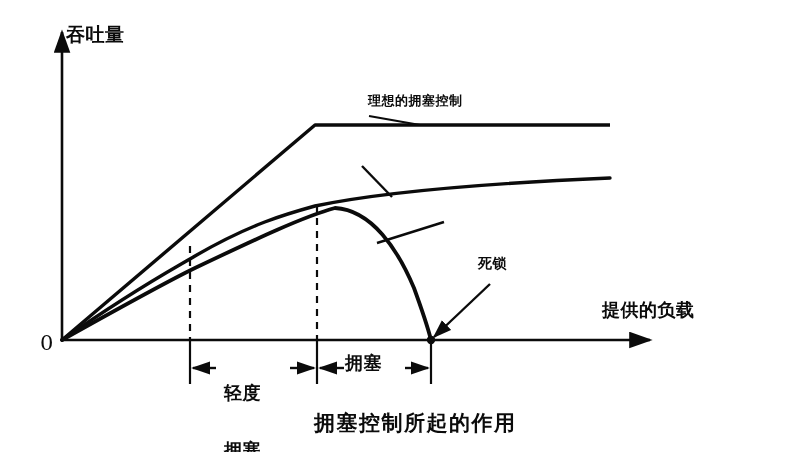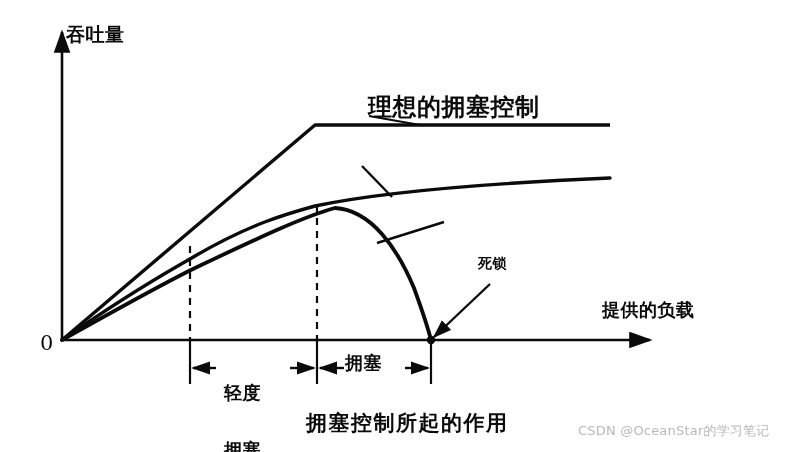--- a/index.html
+++ b/index.html
@@ -54,21 +54,21 @@
   .lbl-origin {
     left: 40px;
     top: 332px;
     font-size: 21px;
     font-weight: 400;
     font-family: "DejaVu Serif", "Liberation Serif", serif;
   }
   .lbl-ideal {
     left: 368px;
     top: 94px;
-    font-size: 24px;
+    font-size: 13px;
   }
   .lbl-actual {
     left: 307px;
     top: 144px;
     font-size: 19px;
   }
   .lbl-nocc {
     left: 450px;
     top: 209px;
     font-size: 19px;
@@ -84,21 +84,21 @@
     font-size: 18px;
     text-align: center;
     line-height: 1.04;
   }
   .lbl-heavy {
     left: 345px;
     top: 353px;
     font-size: 18px;
   }
   .lbl-caption {
-    left: 306px;
+    left: 314px;
     top: 412px;
     font-size: 21px;
     letter-spacing: 1.5px;
   }
   .lbl-watermark {
     left: 578px;
     top: 424px;
     font-size: 13px;
     font-weight: 400;
     color: #b9b9b9;
@@ -170,15 +170,14 @@
 
   <div class="lbl lbl-mild">
     <div>轻度</div>
     <div>拥塞</div>
   </div>
 
   <div class="lbl lbl-heavy">拥塞</div>
 
   <div class="lbl lbl-caption">拥塞控制所起的作用</div>
 
-  <div class="lbl lbl-watermark">CSDN @OceanStar的学习笔记</div>
 
 </div>
 
 </body></html>

